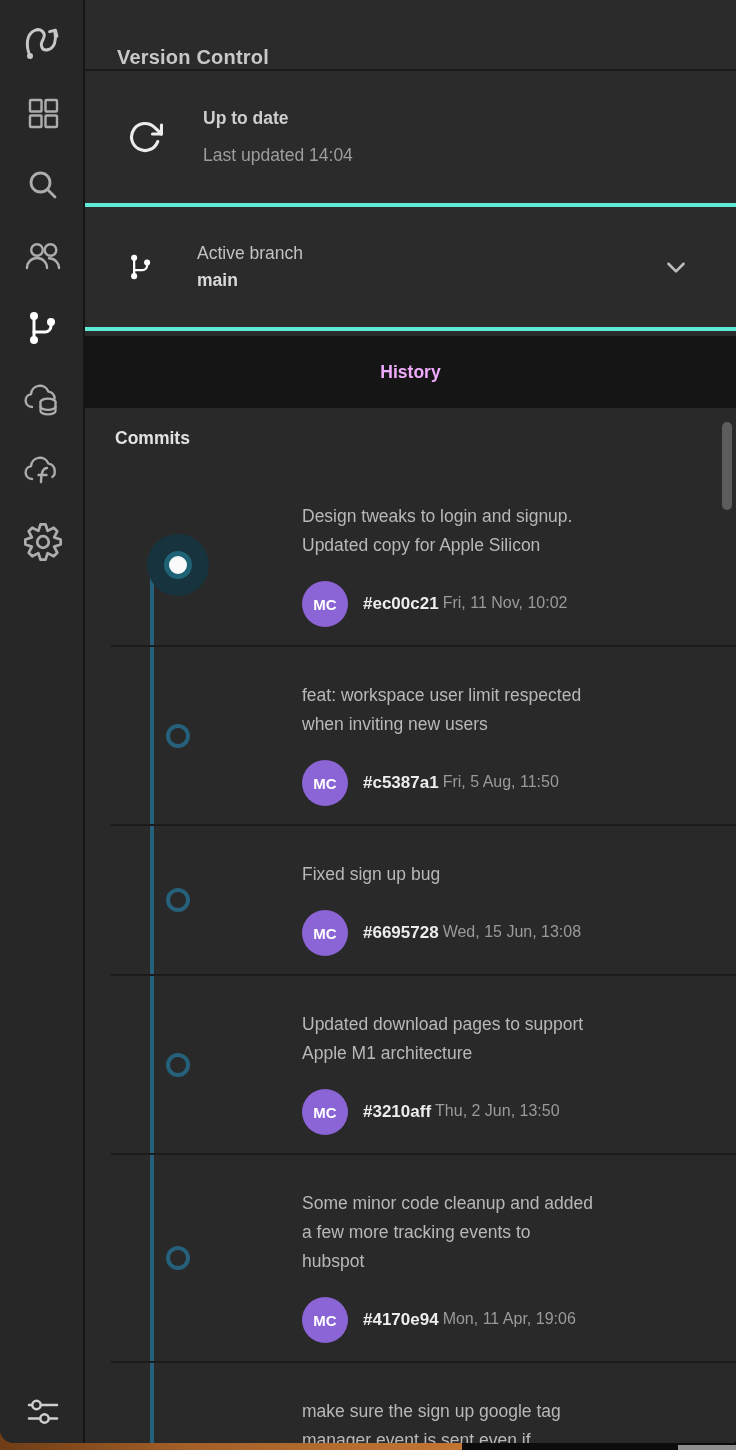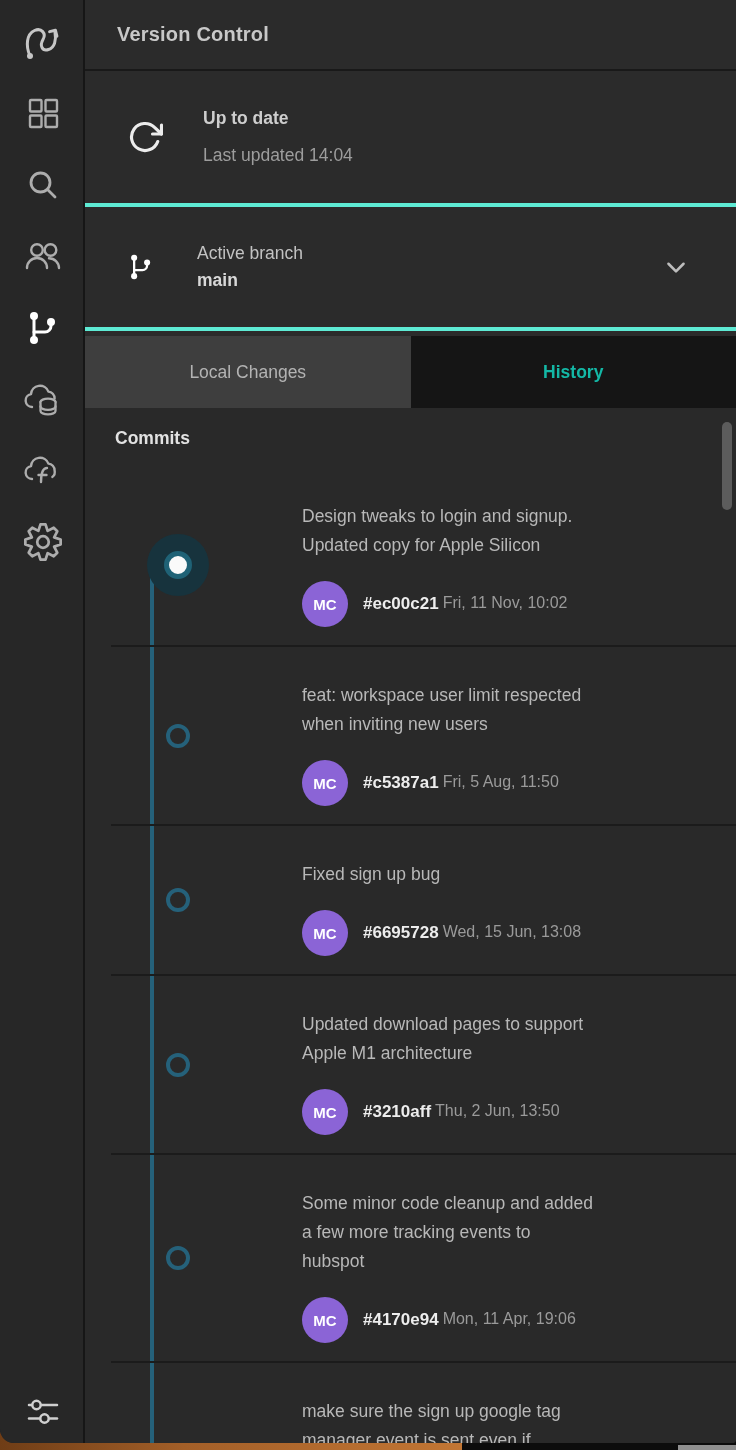--- a/index.html
+++ b/index.html
@@ -22,42 +22,42 @@
   .side-icon.logo svg { stroke:#c6c6c6; }
   .side-icon.active svg { stroke:#ffffff; }
   .icon-fill-dot { fill:#adadad; stroke:none; }
   .side-icon.logo .icon-fill-dot { fill:#c6c6c6; }
   .side-icon.active .icon-fill-dot { fill:#ffffff; }
   .cyl { fill:#272727; }
 
   
   .panel { flex:1; display:flex; flex-direction:column; background:#2b2b2b; min-width:0; }
 
-  .panel-header { height:71px; display:flex; align-items:center; padding-left:32px;
+  .panel-header { height:71px; display:flex; align-items:flex-end; padding-left:32px;
     border-bottom:2px solid #191919; }
   .panel-title { font-size:20px; font-weight:bold; color:#c8c8c8; letter-spacing:.2px; }
 
   .section { display:flex; align-items:center; border-bottom:4px solid #5eead4; }
   .section.sync { height:136px; padding-left:42px; }
   .section.branch { height:124px; padding-left:40px; }
   .section-icon { flex:0 0 auto; display:flex; }
   .section-icon svg { stroke:#ececec; fill:none; stroke-width:2.1; stroke-linecap:round; stroke-linejoin:round; }
   .section-text { margin-left:40px; display:flex; flex-direction:column; gap:6px; }
   .sync-status { font-size:17.5px; font-weight:bold; color:#cecece; }
   .sync-detail { font-size:17.5px; color:#9d9d9d;margin-top:10px; }
   .branch-label { font-size:17.5px; color:#c2c2c2; }
   .branch-name { font-size:17.5px; font-weight:bold; color:#d8d8d8; }
   .chevron { margin-left:auto; margin-right:46px; display:flex; cursor:pointer; }
   .chevron svg { stroke:#bdbdbd; fill:none; stroke-width:2.4; stroke-linecap:round; stroke-linejoin:round; }
 
   
   .tabs { display:flex; height:72px; margin-top:5px; flex:0 0 auto; }
   .tab { flex:1 1 50%; display:flex; align-items:center; justify-content:center; cursor:pointer; }
   .tab.inactive { background:#3e3e3e; color:#b3b3b3; font-size:17.5px; }
-  .tab.active { background:#151515; color:#14b8a6; font-size:17.5px; font-weight:600; }
+  .tab.active { background:#151515; color:#f0abfc; font-size:17.5px; font-weight:600; }
 
   
   .commits { position:relative; flex:1; background:#292929; overflow:hidden; }
   .commits-heading { padding:20px 0 15px 30px; font-size:17.5px; font-weight:bold; color:#e2e2e2; }
   .timeline-line { position:absolute; left:65px; top:163px; bottom:0; width:4px;
     background:var(--accent-teal,#25617a); z-index:0; }
   .scrollbar-thumb { position:absolute; right:4px; top:14px; width:10px; height:88px;
     border-radius:5px; background:#5c5c5c; z-index:3; cursor:grab; }
 
   .commit-row { position:relative; padding:34px 36px 18px 191px; z-index:1; cursor:pointer;margin-left:26px; }
@@ -190,21 +190,20 @@
         <span class="branch-name">main</span>
       </span>
       <span class="chevron">
         <svg width="28" height="28" viewBox="0 0 26 26">
             <polyline points="6 10 13 17 20 10"></polyline>
           </svg>
       </span>
     </div>
 
     <div class="tabs">
-      <div class="tab inactive">Local Changes</div>
       <div class="tab active">History</div>
     </div>
 
     <div class="commits">
       <div class="commits-heading">Commits</div>
       <div class="timeline-line"></div>
       <div>
           <div class="commit-row first current">
     <div class="marker">
               <span class="glow">

